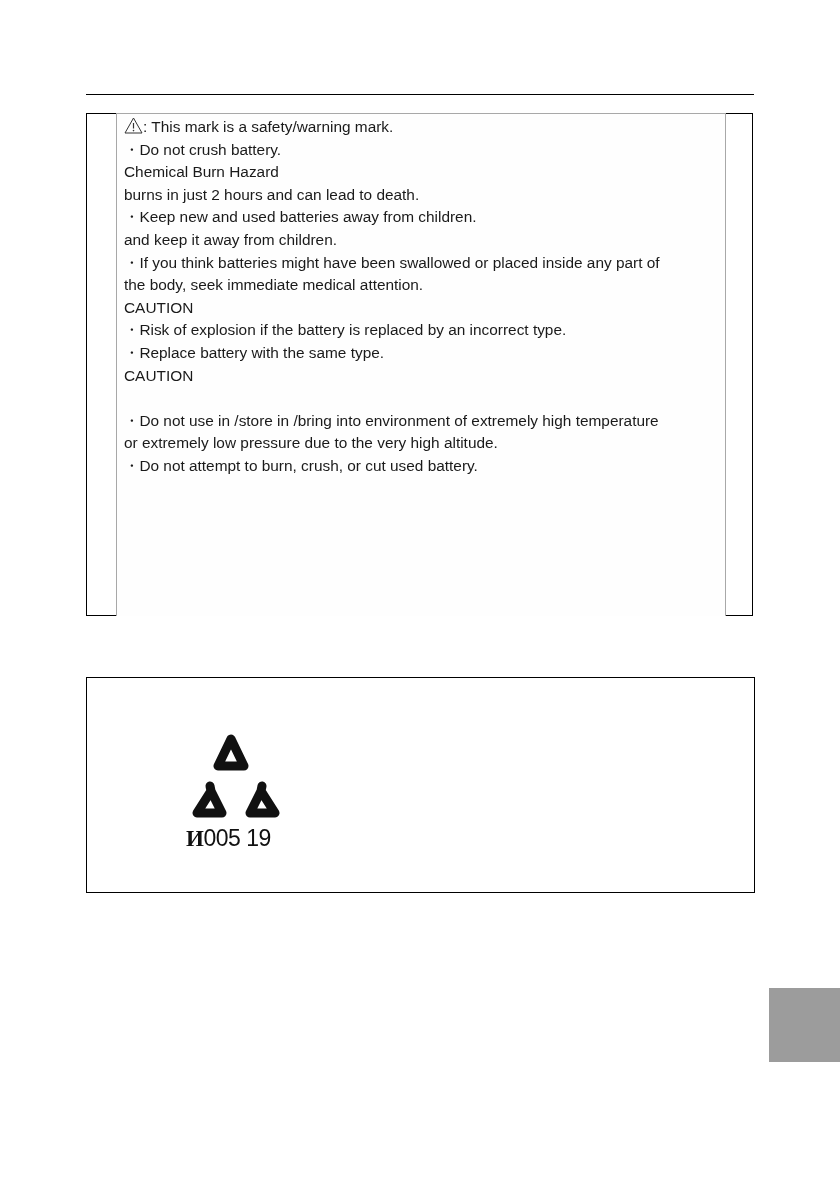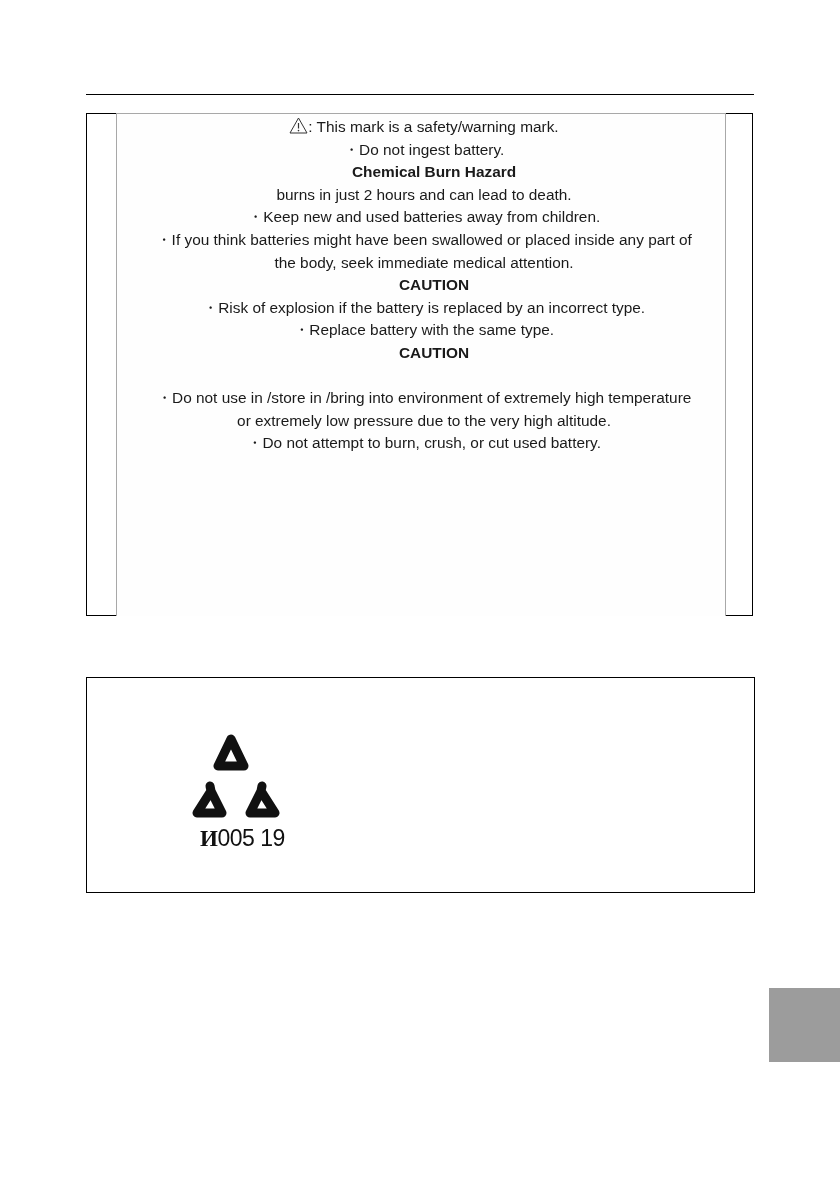--- a/index.html
+++ b/index.html
@@ -6,51 +6,52 @@
   body {
     width: 840px; height: 1192px; position: relative; overflow: hidden;
     background: #ffffff; font-family: "Liberation Sans", sans-serif; color: #1a1a1a;
   }
   .top-rule { position: absolute; left: 86px; top: 94px; width: 668px; height: 0; border-top: 1px solid #000; }
   .box1 { position: absolute; left: 86px; top: 113px; width: 667px; height: 503px; border: 1px solid #000; box-sizing: border-box; }
   .inner-panel { position: absolute; left: 116px; top: 113px; width: 610px; height: 503px;
     border-left: 1px solid #a8a8a8; border-right: 1px solid #a8a8a8; border-top: 1px solid #a8a8a8;
     box-sizing: border-box; background: #fefefe; }
   .lines { position: absolute; left: 124px; top: 116px; width: 600px; font-size: 15.4px; line-height: 22.6px; }
-  .line { white-space: nowrap; height: 22.6px; text-align: center; }
-  .line.bold { font-weight: bold; margin-left: 20px; }
+  .line { white-space: nowrap; height: 22.6px; }
+  .line.bold { font-weight: normal; }
   .line.blank { height: 22.6px; }
   .warn-icon { display: inline-block; vertical-align: -2px; width: 19px; height: 17px; }
   .box2 { position: absolute; left: 86px; top: 677px; width: 669px; height: 216px; border: 1px solid #000; box-sizing: border-box; }
   .mark-area { position: absolute; left: 186px; top: 730px; width: 100px; height: 125px; }
-  .mark-code { position: absolute; left: 200px; top: 824px; font-size: 23px; line-height: 28px; color: #111; white-space: nowrap; letter-spacing: -0.5px; }
+  .mark-code { position: absolute; left: 186px; top: 824px; font-size: 23px; line-height: 28px; color: #111; white-space: nowrap; letter-spacing: -0.5px; }
   .mark-code .cyr { font-family: "Liberation Serif", serif; font-weight: bold; }
   .page-tab { position: absolute; left: 769px; top: 988px; width: 71px; height: 74px; background: #9c9c9c; }
 </style>
 </head>
 <body>
 
 <div class="top-rule"></div>
 
 <div class="box1"></div>
 <div class="inner-panel"></div>
 
 <div class="lines">
   <div class="line">
     <svg class="warn-icon" viewBox="0 0 19 17">
       <polygon points="9.5,1 18,16 1,16" fill="none" stroke="#333" stroke-width="1"></polygon>
       <line x1="9.5" y1="6" x2="9.5" y2="11.5" stroke="#333" stroke-width="1.2"></line>
       <circle cx="9.5" cy="13.6" r="0.8" fill="#333"></circle>
     </svg><span>: This mark is a safety/warning mark.</span>
   </div>
   <div id="line-list">
-      <div class="line">・Do not ingest battery.</div>
+      <div class="line">・Do not crush battery.</div>
       <div class="line bold">Chemical Burn Hazard</div>
       <div class="line">burns in just 2 hours and can lead to death.</div>
       <div class="line">・Keep new and used batteries away from children.</div>
+      <div class="line">and keep it away from children.</div>
       <div class="line">・If you think batteries might have been swallowed or placed inside any part of</div>
       <div class="line">the body, seek immediate medical attention.</div>
       <div class="line bold">CAUTION</div>
       <div class="line">・Risk of explosion if the battery is replaced by an incorrect type.</div>
       <div class="line">・Replace battery with the same type.</div>
       <div class="line bold">CAUTION</div>
       <div class="line blank"></div>
       <div class="line">・Do not use in /store in /bring into environment of extremely high temperature</div>
       <div class="line">or extremely low pressure due to the very high altitude.</div>
       <div class="line">・Do not attempt to burn, crush, or cut used battery.</div>

